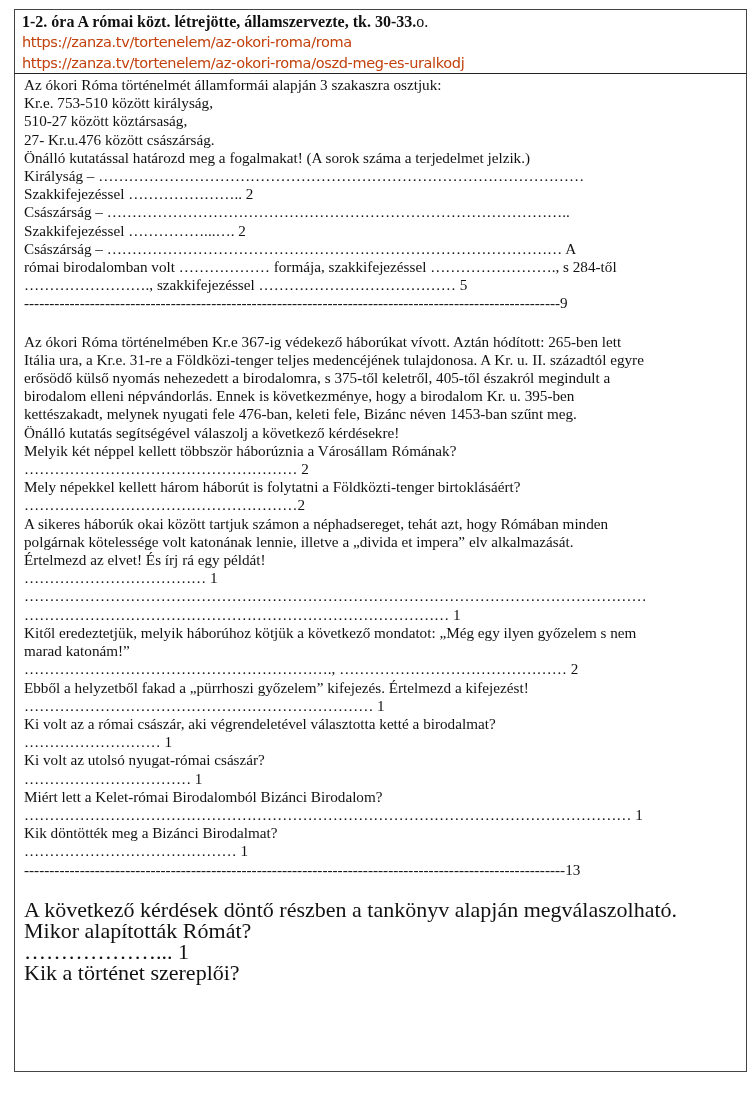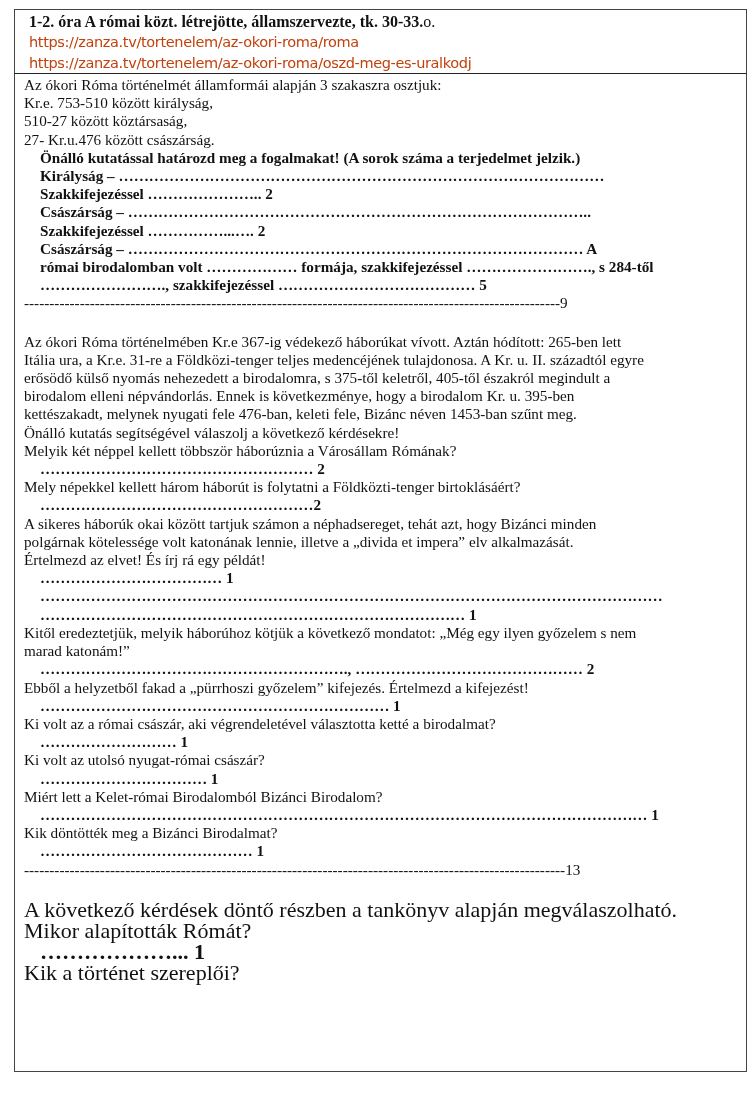--- a/index.html
+++ b/index.html
@@ -1,31 +1,31 @@
 <!DOCTYPE html>
 <html><head>
 <meta charset="utf-8">
 <style>
   html, body { margin: 0; padding: 0; background: #ffffff; }
   body { width: 750px; height: 1098px; position: relative; overflow: hidden; color: #111; }
   .page { position: absolute; left: 14px; top: 9px; width: 733px; }
   .header-cell {
     border: 1px solid #444; border-bottom: 1px solid #222;
-    padding: 0 0 0 14px; height: 65px; box-sizing: border-box;
+    padding: 0 0 0 7px; height: 65px; box-sizing: border-box;
   }
   .header-title { font-family: "Liberation Serif", serif; font-weight: bold; font-size: 16px; line-height: 21px; padding-top: 1px; }
   .header-title .suffix { font-weight: normal; }
   .url { font-family: "DejaVu Sans", sans-serif; font-size: 14.5px; line-height: 21px; letter-spacing: -0.35px; color: #c2410c; text-decoration: none; display: block; white-space: nowrap; }
   .body-cell {
     border: 1px solid #444; border-top: none;
     padding: 2px 16px 0 9px; height: 998px; box-sizing: border-box;
     font-family: "Liberation Serif", serif; font-size: 15.2px; line-height: 18.2px;
   }
   .ln { white-space: nowrap; }
-  .b { font-weight: bold; margin-left: 16px; }
+  .b { font-weight: normal; }
   .gap2 { height: 20px; }
   .big { font-size: 22px; line-height: 21px; }
 </style>
 </head>
 <body>
 
 <div class="page">
   <div class="header-cell">
     <div class="header-title"><span>1-2. óra A római közt. létrejötte, államszervezte, tk. 30-33.</span><span class="suffix">o.</span></div>
     <a class="url">https://zanza.tv/tortenelem/az-okori-roma/roma</a>
@@ -62,21 +62,21 @@
 
       <div>
         <div class="ln">Melyik két néppel kellett többször háborúznia a Városállam Rómának?</div>
         <div class="ln b">……………………………………………… 2</div>
       </div>
       <div>
         <div class="ln">Mely népekkel kellett három háborút is folytatni a Földközti-tenger birtoklásáért?</div>
         <div class="ln b">………………………………………………2</div>
       </div>
       <div>
-        <div class="ln">A sikeres háborúk okai között tartjuk számon a néphadsereget, tehát azt, hogy Bizánci minden</div>
+        <div class="ln">A sikeres háborúk okai között tartjuk számon a néphadsereget, tehát azt, hogy Rómában minden</div>
         <div class="ln">polgárnak kötelessége volt katonának lennie, illetve a „divida et impera” elv alkalmazását.</div>
         <div class="ln">Értelmezd az elvet! És írj rá egy példát!</div>
         <div class="ln b">……………………………… 1</div>
         <div class="ln b">……………………………………………………………………………………………………………</div>
         <div class="ln b">………………………………………………………………………… 1</div>
       </div>
       <div>
         <div class="ln">Kitől eredeztetjük, melyik háborúhoz  kötjük a következő mondatot: „Még egy ilyen győzelem s nem</div>
         <div class="ln">marad katonám!”</div>
         <div class="ln b">……………………………………………………., ……………………………………… 2</div>

